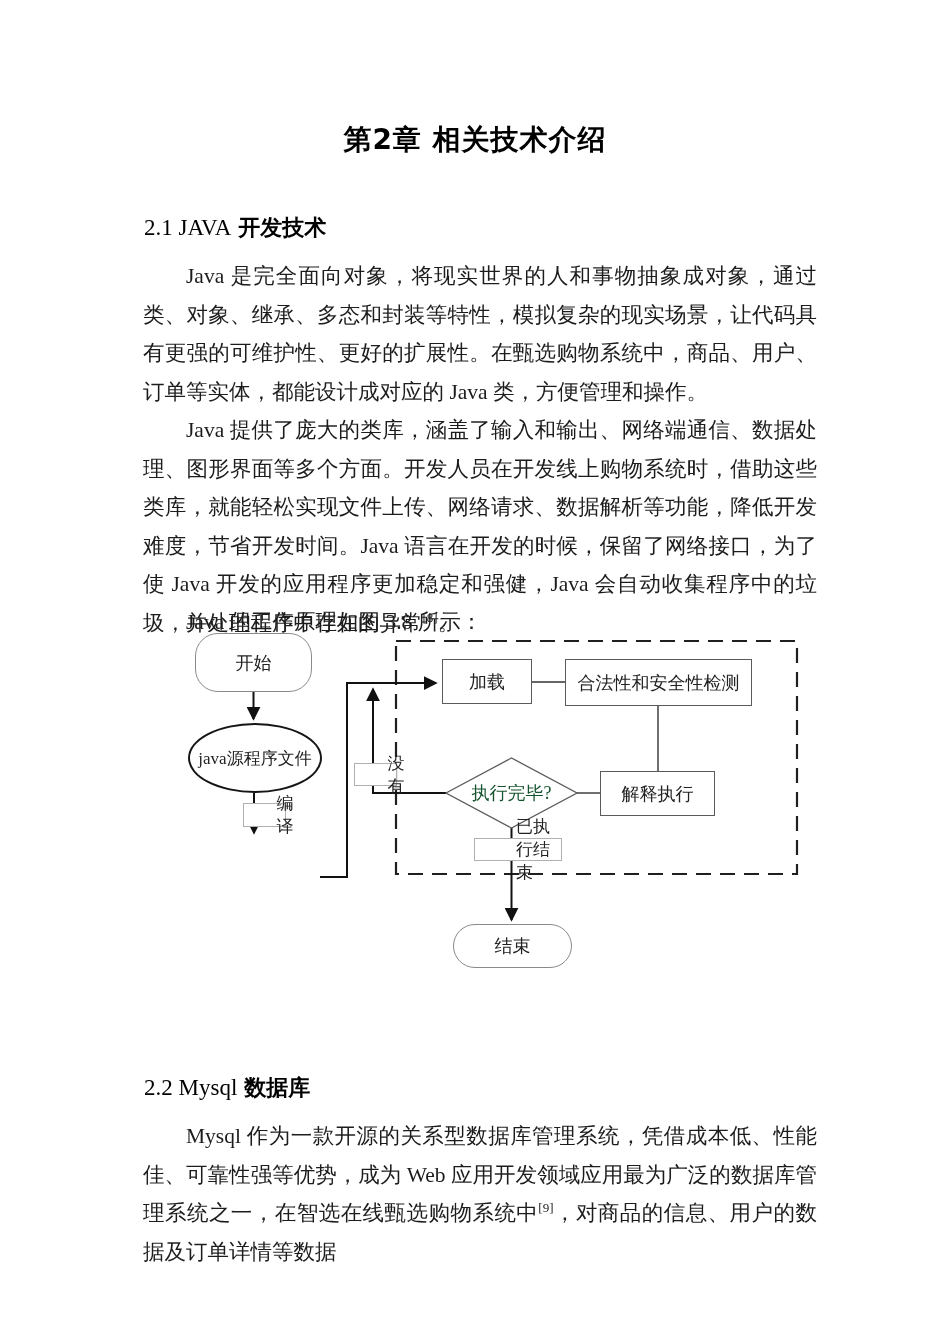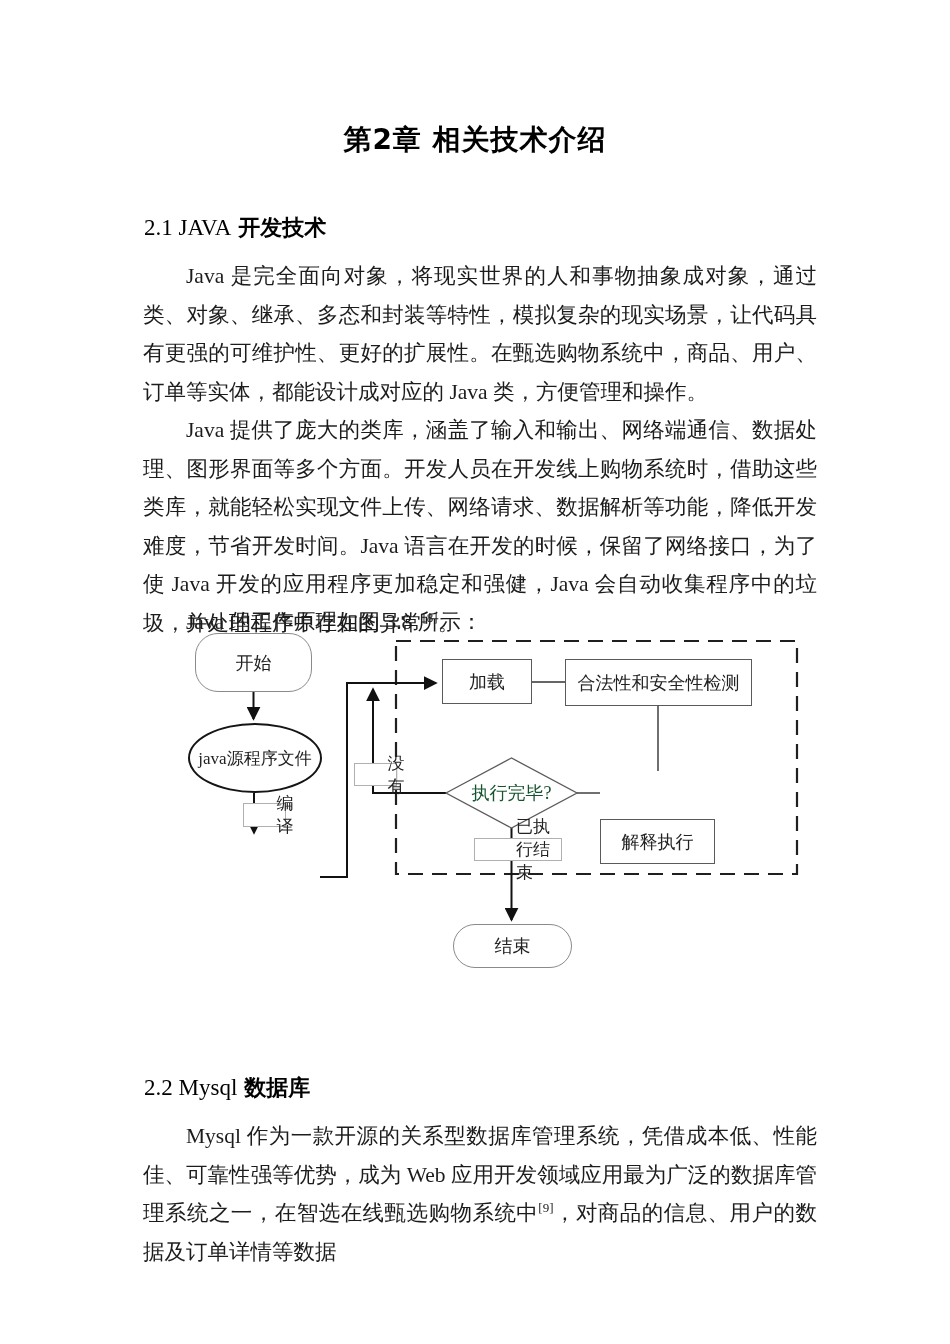--- a/index.html
+++ b/index.html
@@ -39,21 +39,21 @@
   }
   .stadium { border:1.2px solid #8a8a8a; border-radius:23px; }
   .start { left:55px;  top:0;  width:117px; height:59px;text-align:right; }
   .end   { left:313px; top:291px; width:119px; height:44px; }
   .ellipse { border:2.4px solid #151515; border-radius:50%; }
   .java-src   { left:48px; top:90px;  width:134px; height:70px; font-size:17px; }
   .class-file { left:48px; top:206px; width:132px; height:68px; }
   .rectn { border:1.2px solid #5a5a5a; }
   .load   { left:302px; top:26px;  width:90px;  height:45px; }
   .check  { left:425px; top:26px;  width:187px; height:47px; }
-  .interp { left:460px; top:138px; width:115px; height:45px;margin-top:48px; }
+  .interp { left:460px; top:138px; width:115px; height:45px; }
   .dlabel {
     position:absolute; background:#fff; border:1px solid #b0b0b0;
     display:flex; align-items:center; justify-content:center;
     font-size:17px; color:#222; box-sizing:border-box;padding-left:41px;
   }
   .compile  { left:103px;  top:170px; width:40px; height:24px; }
   .nolbl    { left:214px; top:130px; width:41px; height:23px; }
   .finished { left:334px; top:205px; width:88px; height:23px; }
   .diamond-text {
     position:absolute; left:315px; top:146px; width:113px; height:28px;

